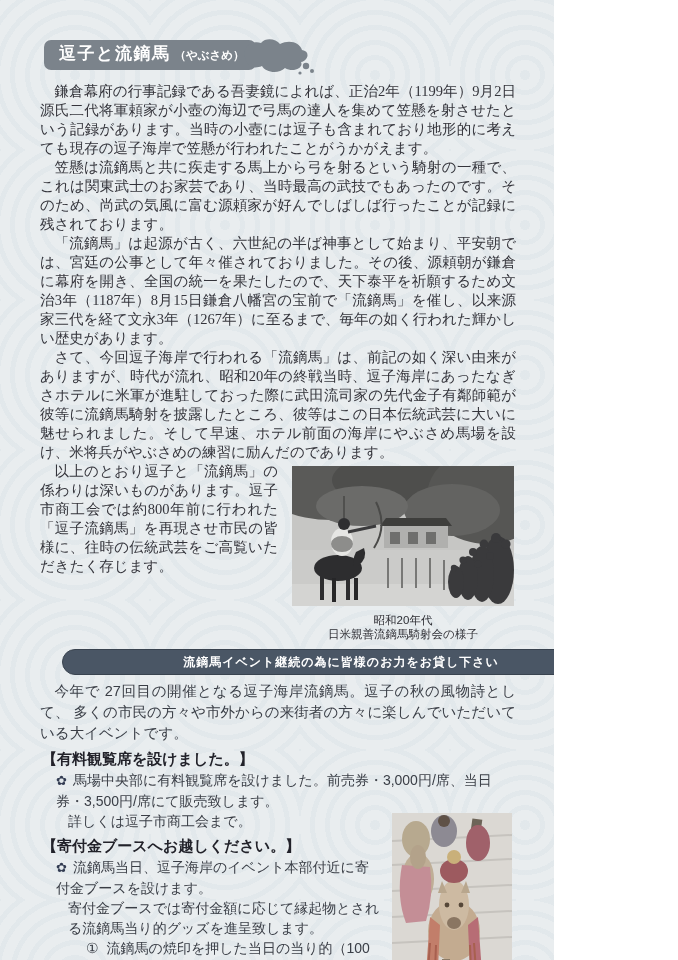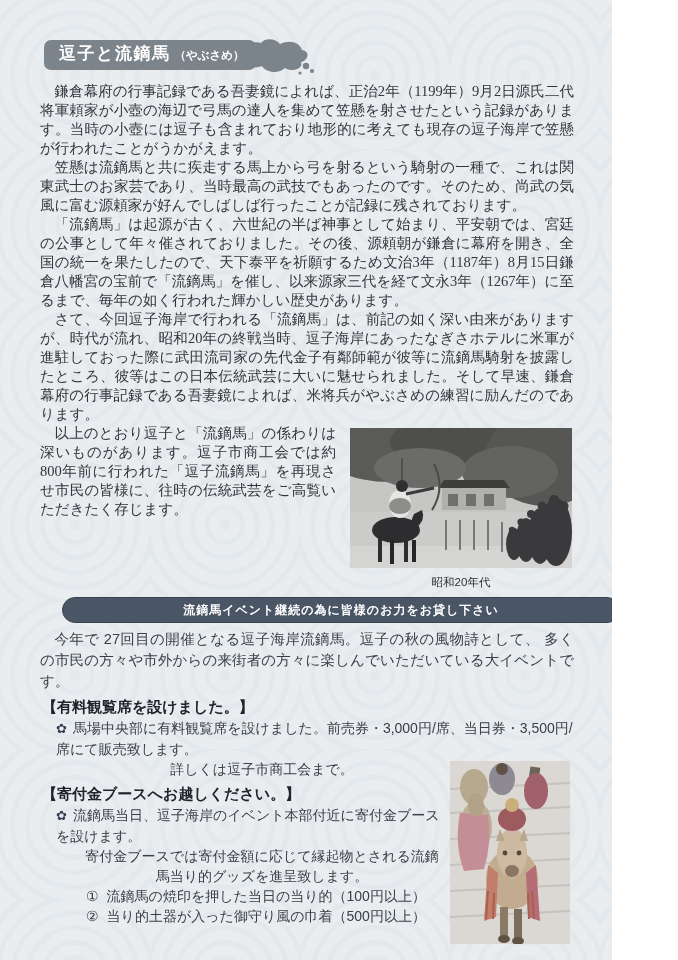--- a/index.html
+++ b/index.html
@@ -1,20 +1,20 @@
 <!DOCTYPE html>
 <html><head>
 <meta charset="utf-8">
 <style>
   * { box-sizing: border-box; }
   html,body { margin:0; padding:0; }
   body { width:678px; font-family:"Liberation Sans",sans-serif; }
 
   .page {
-    position:relative; width:612px; height:960px; overflow:hidden;
+    position:relative; width:554px; height:960px; overflow:hidden;
     background-color:#e9edef;
     background-image: repeating-radial-gradient(circle, rgba(168,188,200,0.10) 0 5px, rgba(168,188,200,0) 5px 15px);
     background-size:150px 150px;
   }
   .content { position:relative; padding:40px 38px 0 40px; }
 
   
   .banner1-row { position:relative; height:34px; margin:0 0 8px 4px; }
   .banner1 {
     display:inline-flex; align-items:baseline;
@@ -42,21 +42,21 @@
     background:#4a5665; border:1px solid #39434f; border-radius:13px;
     color:#ffffff; text-align:center;
     font-weight:bold; font-size:12px; line-height:24px; letter-spacing:1px;
   }
 
   
   .sup p { margin:0; text-indent:1em; font-size:14.5px; line-height:21px; color:#3a3e46; text-align:justify; }
   .sec-h { margin:4px 0 0 2px; font-weight:bold; font-size:15px; line-height:22px; color:#22222a; }
   .bullet-line { margin:0 0 0 16px; font-size:14px; line-height:20px; color:#3a3e46; }
   .bullet-ic { color:#333c52; font-size:13px; margin-right:6px; }
-  .cont-line { margin-left:44px; font-size:14px; line-height:20px; color:#3a3e46;text-align:center; }
+  .cont-line { margin-left:28px; font-size:14px; line-height:20px; color:#3a3e46; }
   .num-item { margin-left:46px; font-size:14px; line-height:20px; color:#3a3e46; }
   .num-item .num { margin-right:8px; }
   .wrap2::after { content:""; display:block; clear:both; }
   .photo2-block { float:right; width:124px; margin:2px 0 4px 10px; }
   .photo2-frame { width:120px; height:183px; background:#d9d6d1; overflow:hidden; }
 </style>
 </head>
 <body>
 
 <div class="page">
@@ -72,21 +72,21 @@
         <circle cx="64" cy="29" r="3.2" fill="#7b838b"></circle>
         <circle cx="70" cy="34" r="2" fill="#7b838b"></circle>
         <circle cx="58" cy="36" r="1.6" fill="#7b838b"></circle>
       </svg>
     </div>
 
     <div class="hist">
       <p>鎌倉幕府の行事記録である吾妻鏡によれば、正治2年（1199年）9月2日源氏二代将軍頼家が小壺の海辺で弓馬の達人を集めて笠懸を射させたという記録があります。当時の小壺には逗子も含まれており地形的に考えても現存の逗子海岸で笠懸が行われたことがうかがえます。</p>
       <p>笠懸は流鏑馬と共に疾走する馬上から弓を射るという騎射の一種で、これは関東武士のお家芸であり、当時最高の武技でもあったのです。そのため、尚武の気風に富む源頼家が好んでしばしば行ったことが記録に残されております。</p>
       <p>「流鏑馬」は起源が古く、六世紀の半ば神事として始まり、平安朝では、宮廷の公事として年々催されておりました。その後、源頼朝が鎌倉に幕府を開き、全国の統一を果たしたので、天下泰平を祈願するため文治3年（1187年）8月15日鎌倉八幡宮の宝前で「流鏑馬」を催し、以来源家三代を経て文永3年（1267年）に至るまで、毎年の如く行われた輝かしい歴史があります。</p>
-      <p>さて、今回逗子海岸で行われる「流鏑馬」は、前記の如く深い由来がありますが、時代が流れ、昭和20年の終戦当時、逗子海岸にあったなぎさホテルに米軍が進駐しておった際に武田流司家の先代金子有鄰師範が彼等に流鏑馬騎射を披露したところ、彼等はこの日本伝統武芸に大いに魅せられました。そして早速、鎌倉幕府の行事記録である吾妻鏡によれば、米将兵がやぶさめの練習に励んだのであります。</p>
+      <p>さて、今回逗子海岸で行われる「流鏑馬」は、前記の如く深い由来がありますが、時代が流れ、昭和20年の終戦当時、逗子海岸にあったなぎさホテルに米軍が進駐しておった際に武田流司家の先代金子有鄰師範が彼等に流鏑馬騎射を披露したところ、彼等はこの日本伝統武芸に大いに魅せられました。そして早速、ホテル前面の海岸にやぶさめ馬場を設け、米将兵がやぶさめの練習に励んだのであります。</p>
 
       <div class="wrapzone">
         <div class="photo1-block">
           <div class="photo1-frame">
             <svg width="222" height="140" viewBox="0 0 222 140">
               <rect width="222" height="140" fill="#c6c6c4"></rect>
 
               <ellipse cx="40" cy="20" rx="70" ry="34" fill="#5a5a58"></ellipse>
               <ellipse cx="120" cy="14" rx="80" ry="30" fill="#4e4e4c"></ellipse>
               <ellipse cx="195" cy="30" rx="60" ry="48" fill="#565654"></ellipse>
@@ -136,20 +136,21 @@
                 <ellipse cx="50" cy="78" rx="11" ry="8" fill="#8d8d8b"></ellipse>
                 <circle cx="52" cy="58" r="6" fill="#2f2f31"></circle>
                 <line x1="56" y1="66" x2="84" y2="60" stroke="#3a3a3c" stroke-width="3"></line>
                 <path d="M84 36 Q96 60 82 82" stroke="#4a4a48" stroke-width="2" fill="none"></path>
                 <line x1="52" y1="30" x2="52" y2="52" stroke="#4a4a48" stroke-width="1.6"></line>
               </g>
             </svg>
           </div>
           <div class="caption">
             <div>昭和20年代</div>
+            <div>日米親善流鏑馬騎射会の様子</div>
           </div>
         </div>
         <p>以上のとおり逗子と「流鏑馬」の係わりは深いものがあります。逗子市商工会では約800年前に行われた「逗子流鏑馬」を再現させ市民の皆様に、往時の伝統武芸をご高覧いただきたく存じます。</p>
       </div>
     </div>
 
     <div class="banner2">流鏑馬イベント継続の為に皆様のお力をお貸し下さい</div>
 
     <div class="sup">
       <p>今年で 27回目の開催となる逗子海岸流鏑馬。逗子の秋の風物詩として、 多くの市民の方々や市外からの来街者の方々に楽しんでいただいている大イベントです。</p>

